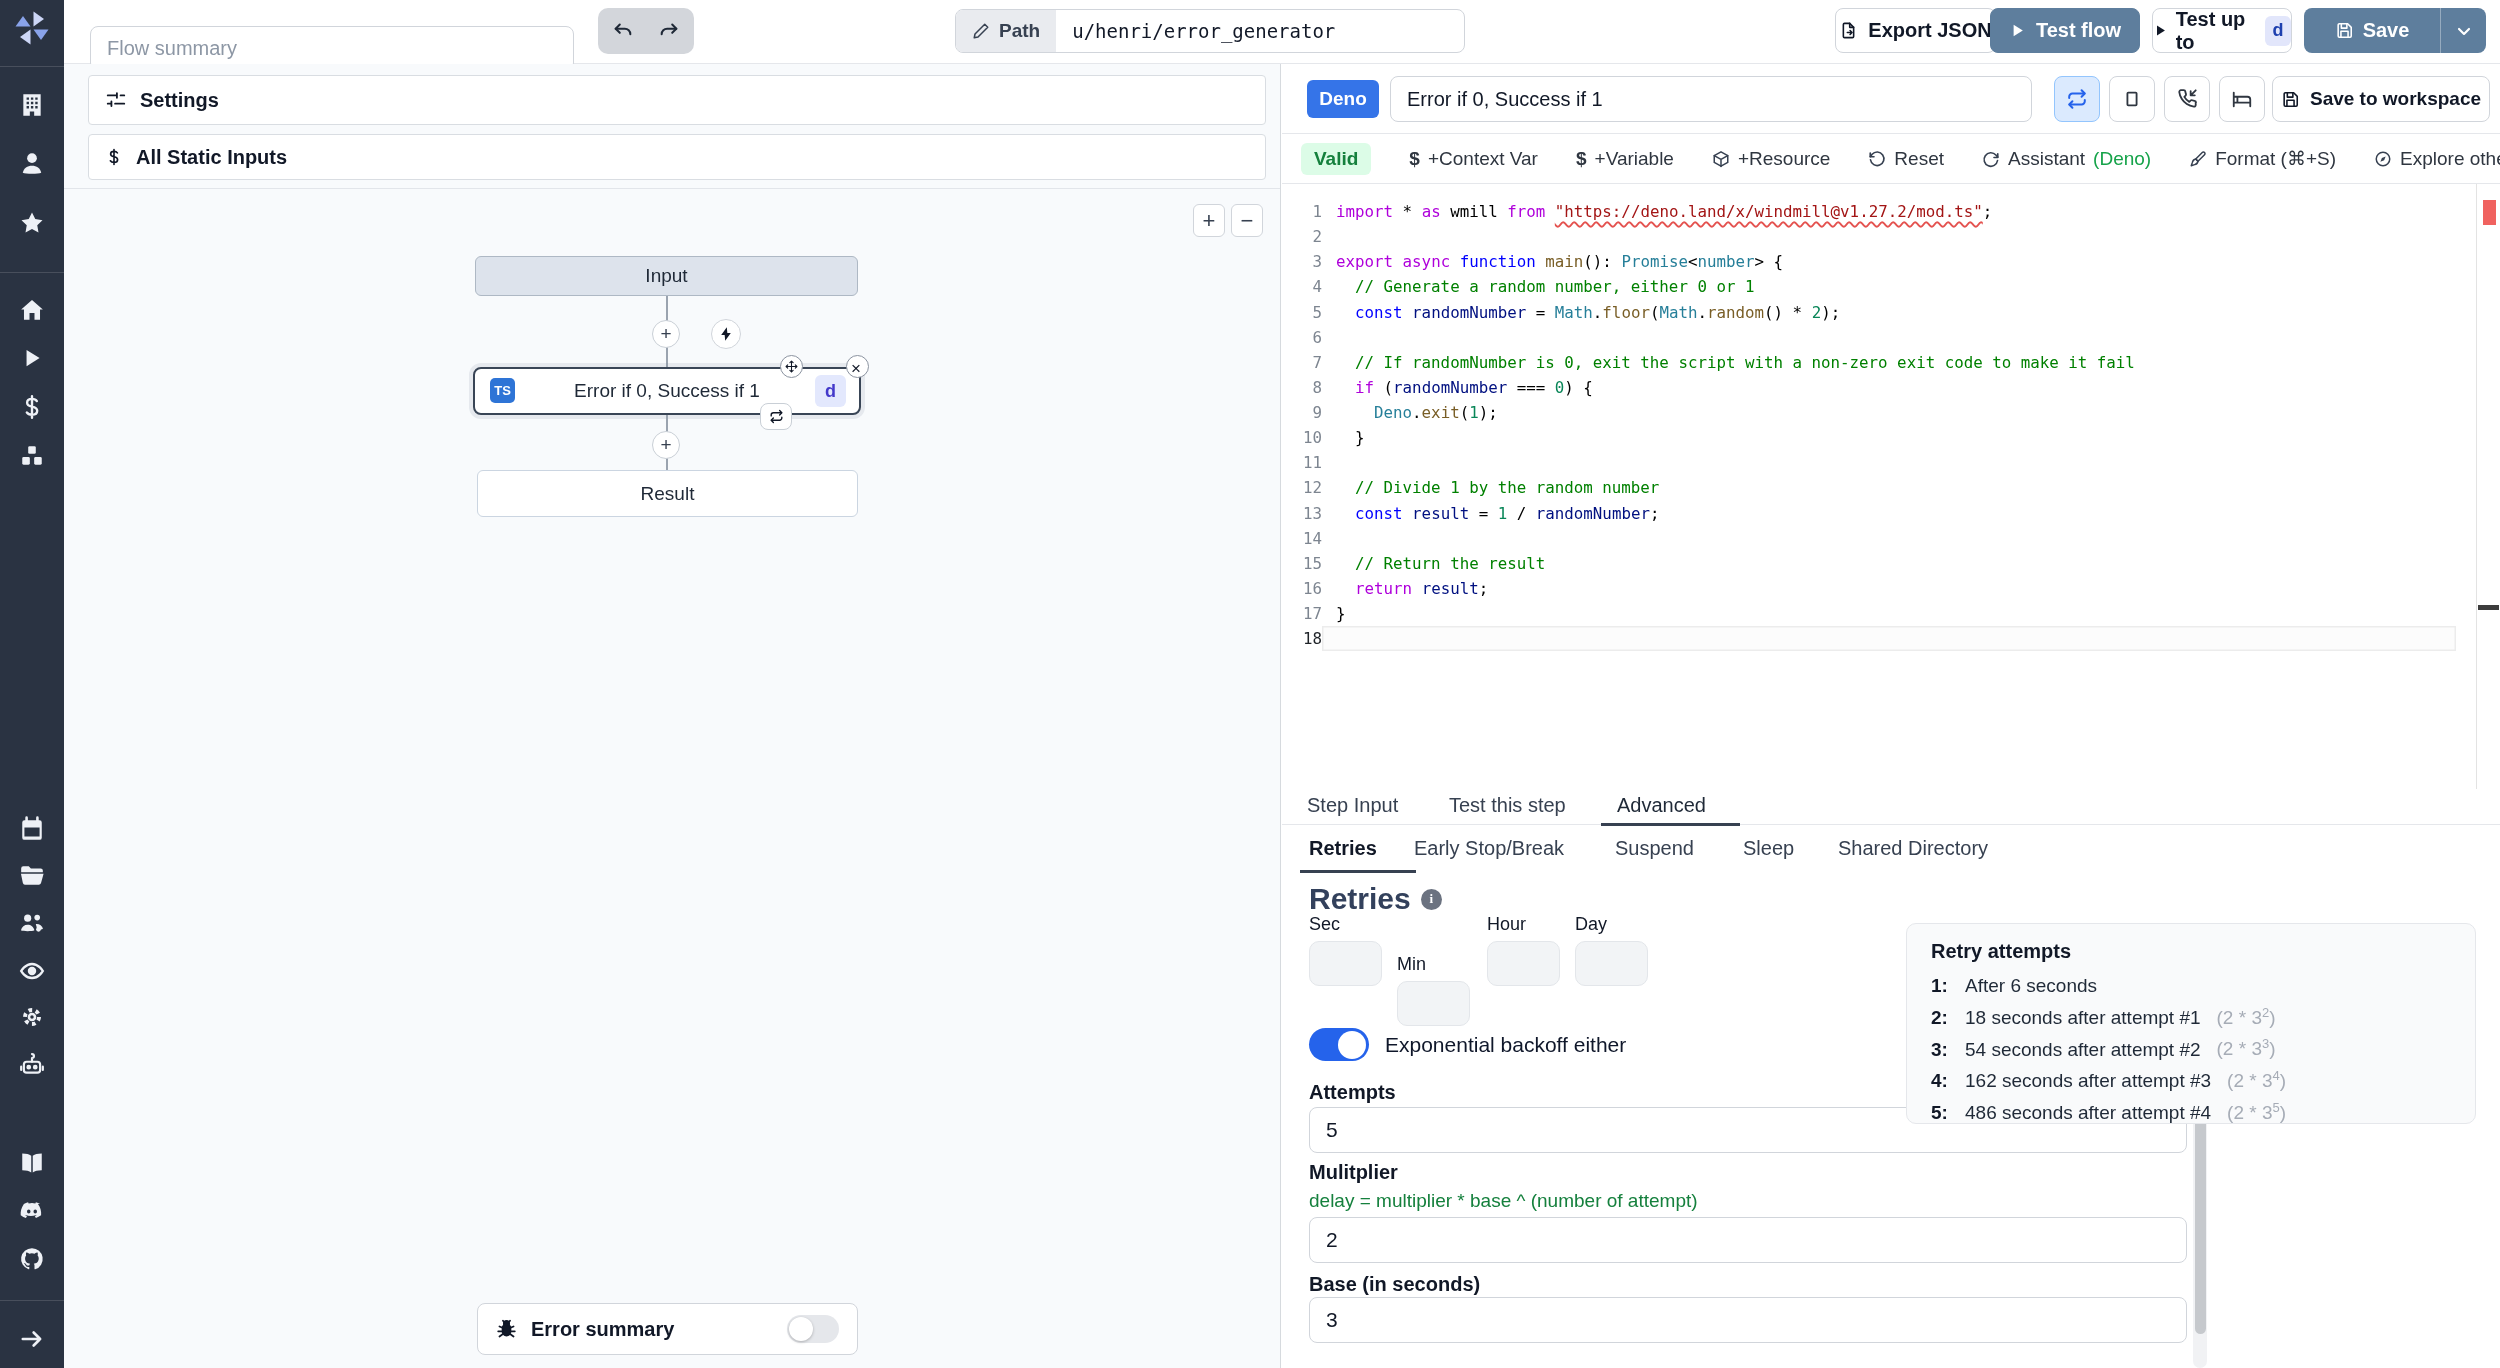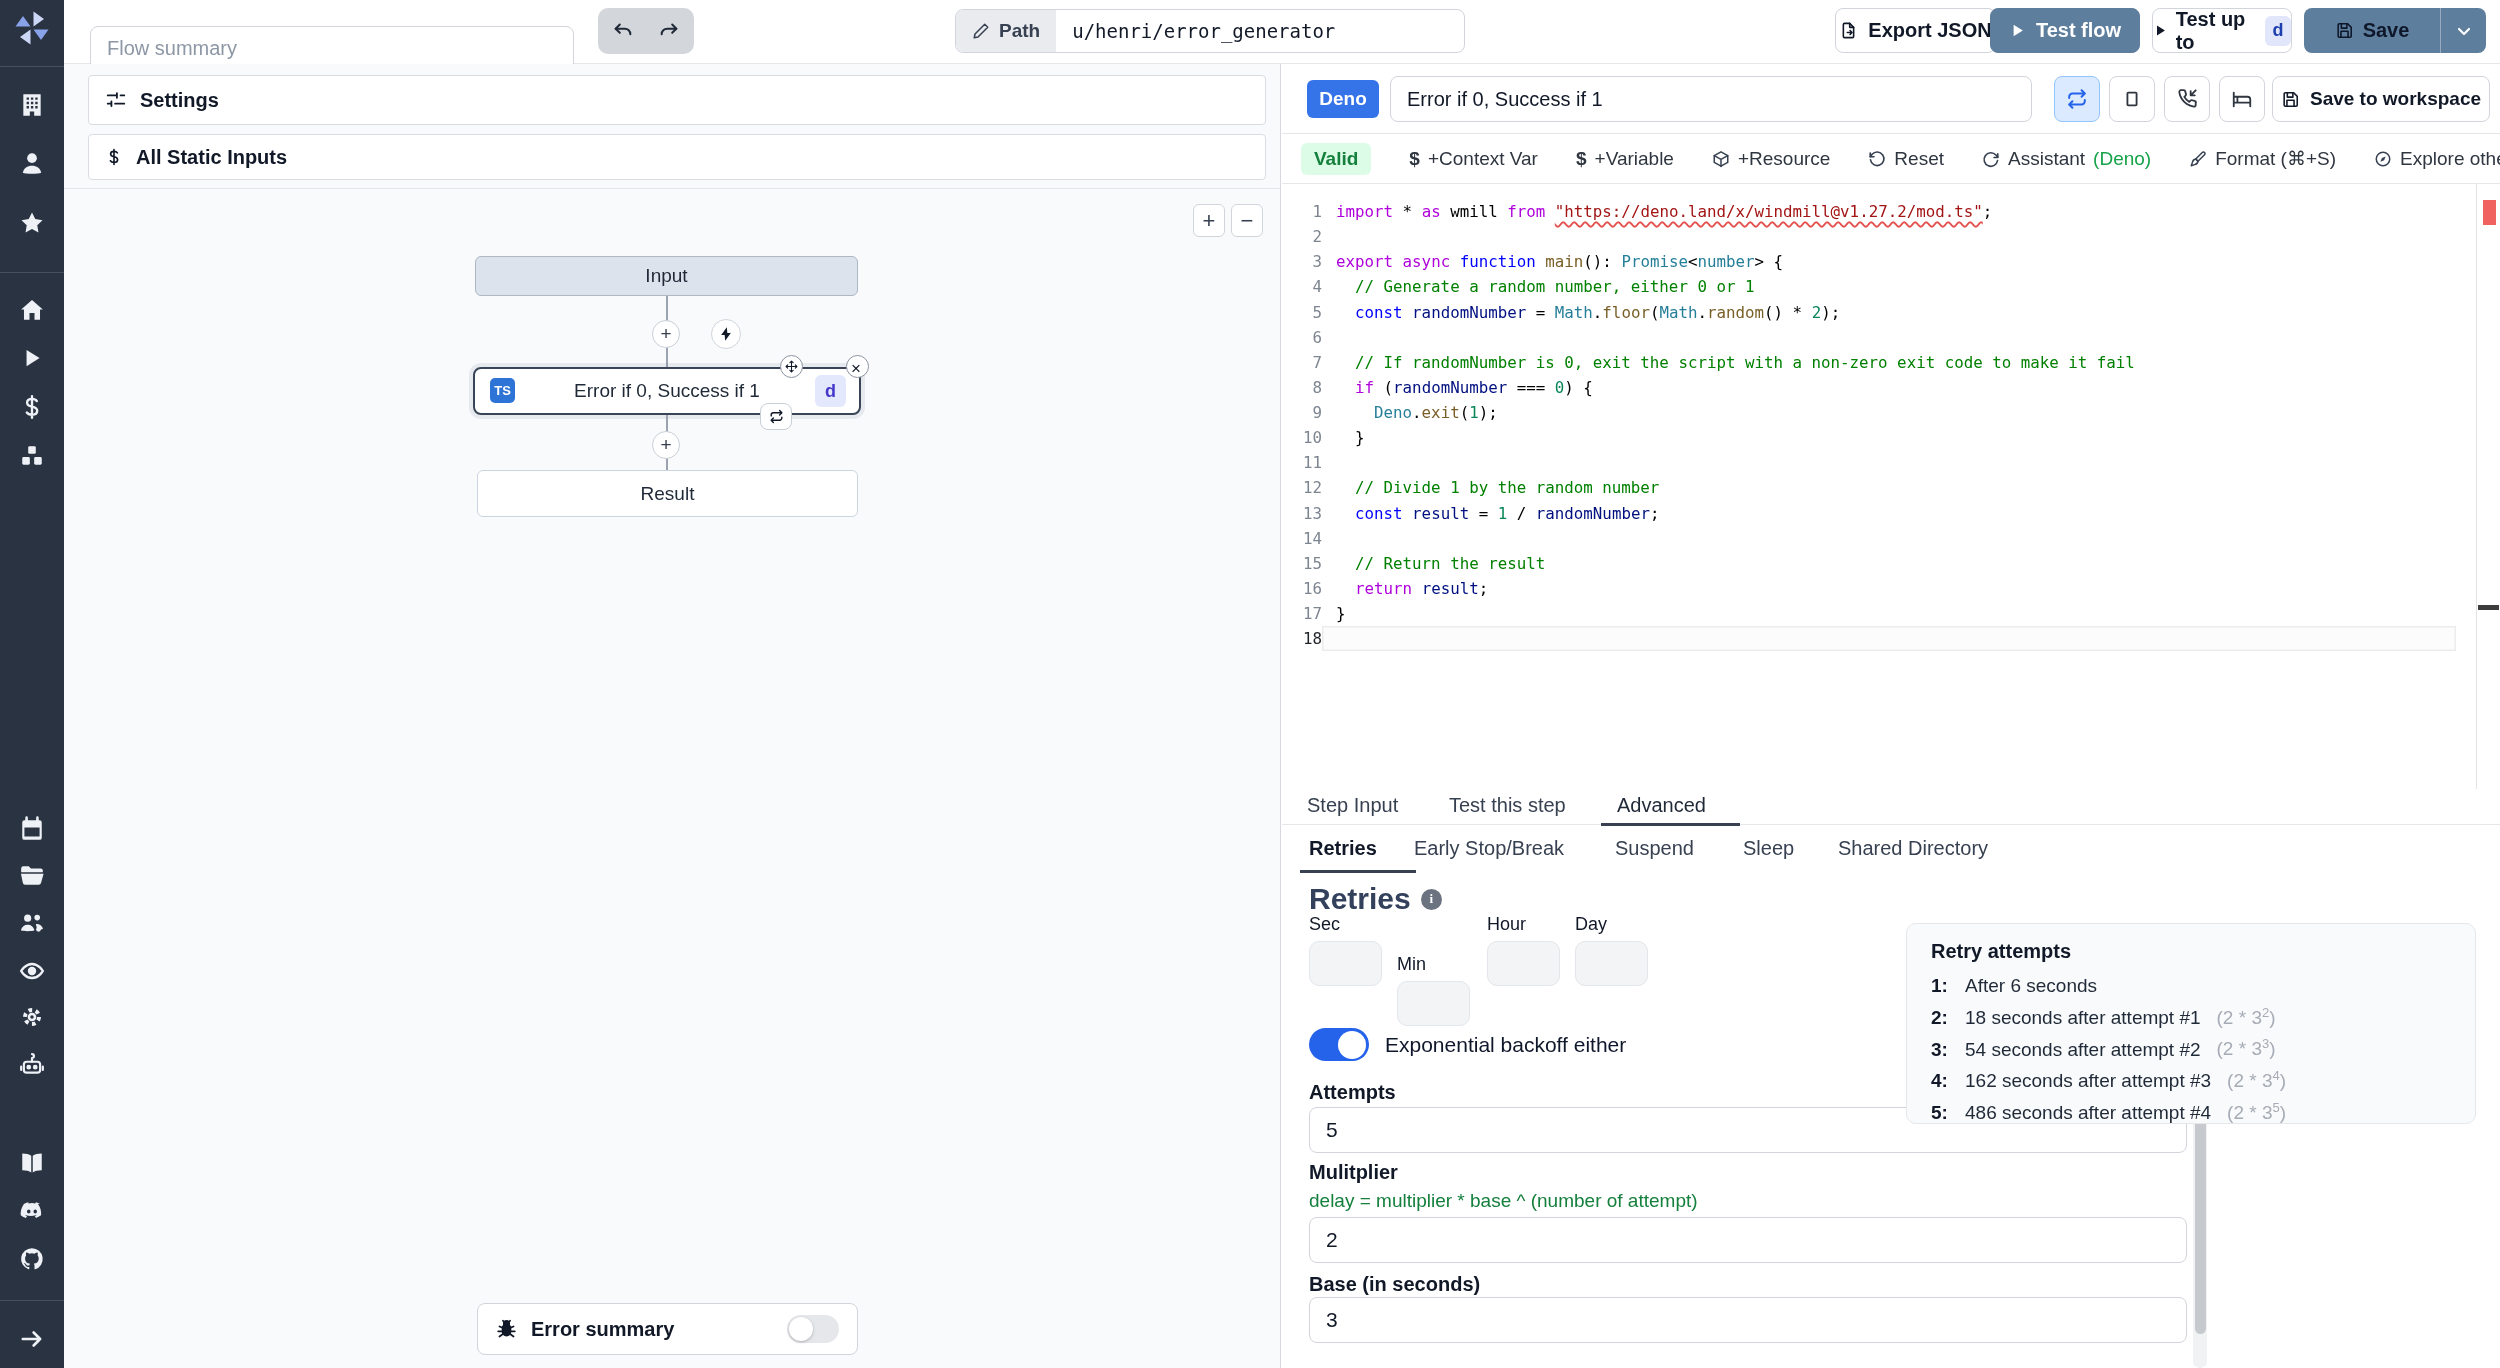--- a/index.html
+++ b/index.html
@@ -26,21 +26,21 @@
   .path-label { background:#e9ebef; display:flex; align-items:center; gap:9px; padding:0 16px; font-size:19px; font-weight:700; color:#374151; }
   .path-label .pi { width:18px; height:18px; color:#374151; }
   .path-value { display:flex; align-items:center; padding:0 16px; font-family:"DejaVu Sans Mono", monospace; font-size:19px; color:#111827; }
   .tb-btn { position:absolute; top:8px; height:45px; border-radius:8px; display:flex; align-items:center; justify-content:center; gap:10px; font-size:20px; font-weight:600; cursor:pointer; }
   .tb-white { background:#fff; border:1px solid #d1d5db; color:#111827; }
   .tb-blue  { background:#5e7e9d; color:#fff; border:1px solid #5e7e9d; }
   .ic16 { width:17px; height:17px; }
   .ic18 { width:19px; height:19px; }
   .dbadge { background:#e2e6fb; color:#1e40af; font-weight:700; border-radius:6px; width:30px; height:30px; display:flex; align-items:center; justify-content:center; font-size:18px; }
   .save-split { position:absolute; left:2240px; top:8px; width:182px; height:45px; display:flex; border-radius:8px; overflow:hidden; }
-  .save-main { flex:1; background:#5e7e9d; color:#0f172a; display:flex; align-items:center; justify-content:center; gap:9px; font-size:20px; font-weight:600; cursor:pointer; }
+  .save-main { flex:1; background:#5e7e9d; color:#ffffff; display:flex; align-items:center; justify-content:center; gap:9px; font-size:20px; font-weight:600; cursor:pointer; }
   .save-caret { width:46px; background:#5e7e9d; border-left:1px solid rgba(255,255,255,.35); display:flex; align-items:center; justify-content:center; color:#fff; cursor:pointer; }
   .save-caret span { width:20px; height:20px; }
 
   
   .left-panel { position:absolute; left:64px; top:64px; width:1217px; height:1304px; background:#f8fafc; border-right:1px solid #d6dade; }
   .lp-bar { position:absolute; left:24px; width:1178px; background:#fff; border:1px solid #d9dde2; border-radius:4px; display:flex; align-items:center; gap:13px; padding:0 16px; font-size:20px; font-weight:700; color:#111827; cursor:pointer; }
   .lp-bar .bi { width:22px; height:22px; color:#111827; }
   .canvas { position:absolute; left:0; top:124px; width:1216px; height:1180px; background:#f8fafc; border-top:1px solid #e2e5ea; }
   .zoom-btn { position:absolute; width:32px; height:33px; background:#fff; border:1px solid #d1d5db; border-radius:6px; font-size:22px; color:#374151; display:flex; align-items:center; justify-content:center; cursor:pointer; }
   .node { position:absolute; display:flex; align-items:center; justify-content:center; font-size:19px; color:#1f2937; background:#fff; border:1px solid #c3cad3; border-radius:6px; cursor:pointer; }

